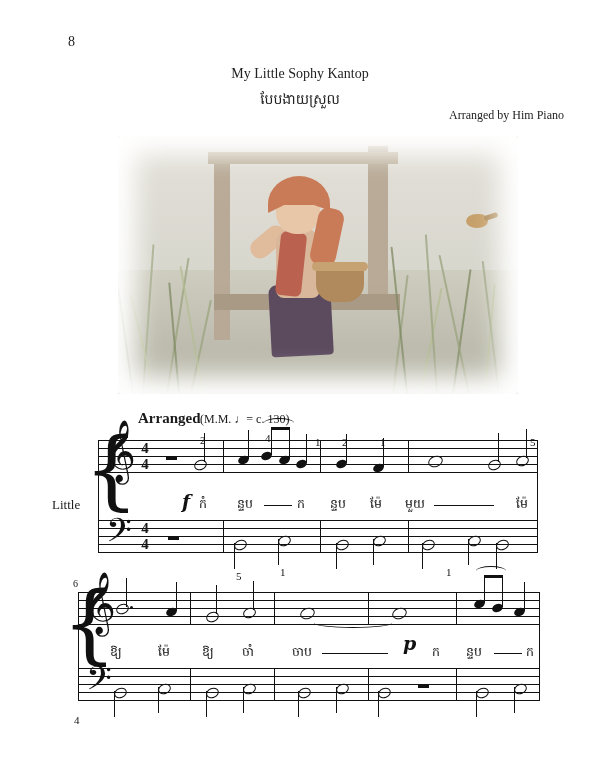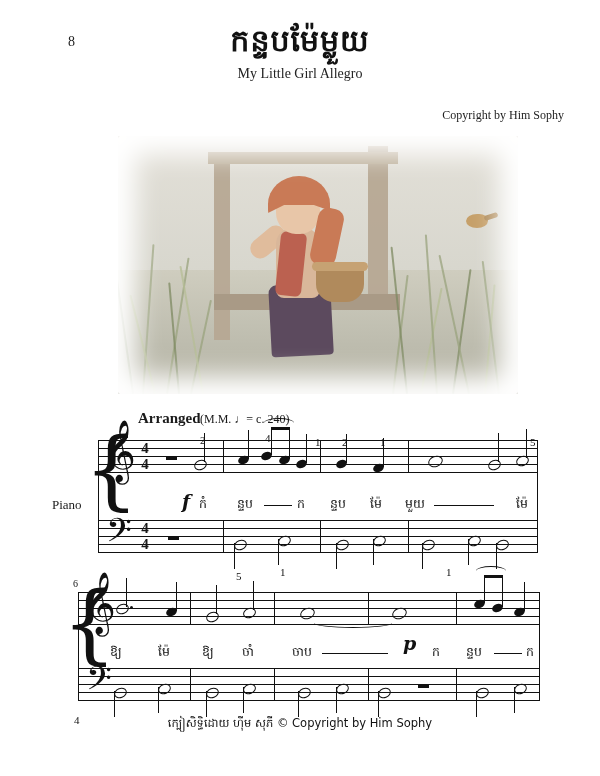--- a/index.html
+++ b/index.html
@@ -384,23 +384,23 @@
     font-family: "DejaVu Sans", sans-serif;
     color: #111;
   }
 </style>
 </head>
 <body>
 
 <div class="page">
 
   <div class="page-number">8</div>
-  <div class="title-khmer">កន្ទបម៉ែម្លួយ</div>
-  <div class="title-english">My Little Girl Allegro</div>
-  <div class="credit-english">Copyright by Him Sophy</div>
+  <div class="title-english">My Little Sophy Kantop</div>
+  <div class="subtitle-khmer">បែបងាយស្រួល</div>
+  <div class="credit-english">Arranged by Him Piano</div>
 
   <div class="illustration">
     <div class="ill-sky"></div>
     <div class="ill-ground"></div>
 
     <div class="post" style="left:96px; top:18px; width:16px; height:186px;"></div>
     <div class="post" style="left:250px; top:10px; width:20px; height:150px;"></div>
     <div class="beam" style="left:96px; top:158px; width:186px; height:16px;"></div>
     <div class="beam" style="left:90px; top:16px; width:190px; height:12px; background:#bdb09b;"></div>
 
@@ -429,22 +429,22 @@
     <div class="grass light" style="left:302px; height:108px; transform:rotate(11deg);"></div>
     <div class="grass" style="left:318px; height:160px; transform:rotate(-4deg);"></div>
     <div class="grass dark" style="left:334px; height:126px; transform:rotate(8deg);"></div>
     <div class="grass" style="left:350px; height:142px; transform:rotate(-12deg);"></div>
     <div class="grass light" style="left:366px; height:110px; transform:rotate(5deg);"></div>
     <div class="grass" style="left:380px; height:134px; transform:rotate(-7deg);"></div>
     <div class="ill-fade"></div>
   </div>
 
   <div class="tempo-mark">Arranged</div>
-  <div class="tempo-mm">(M.M. ♩= c. 240)</div>
-  <div class="piano-label">Piano</div>
+  <div class="tempo-mm">(M.M. ♩= c. 130)</div>
+  <div class="piano-label">Little</div>
 
   <div class="staff-wrap" style="left:98px; top:440px; width:440px; height:130px;">
 
     <div class="brace" style="left:-14px; top:-12px;">{</div>
 
     <div class="staff-line" style="top:0px; width:440px;"></div>
     <div class="staff-line" style="top:8px; width:440px;"></div>
     <div class="staff-line" style="top:16px; width:440px;"></div>
     <div class="staff-line" style="top:24px; width:440px;"></div>
     <div class="staff-line" style="top:32px; width:440px;"></div>
@@ -635,14 +635,13 @@
   <div class="lyric" style="left:158px; top:644px;">ម៉ែ</div>
   <div class="lyric" style="left:202px; top:644px;">ឱ្យ</div>
   <div class="lyric" style="left:242px; top:644px;">ចាំ</div>
   <div class="lyric" style="left:292px; top:644px;">ចាប</div>
   <div class="lyric-ext" style="left:322px; top:653px; width:66px;"></div>
   <div class="lyric" style="left:432px; top:644px;">ក</div>
   <div class="lyric" style="left:466px; top:644px;">ន្ទប</div>
   <div class="lyric-ext" style="left:494px; top:653px; width:28px;"></div>
   <div class="lyric" style="left:526px; top:644px;">ក</div>
 
-  <div class="footer">ក្បៀសិទ្ធិដោយ ហ៊ីម សុភី © Copyright by Him Sophy</div>
 </div>
 
 </body></html>

